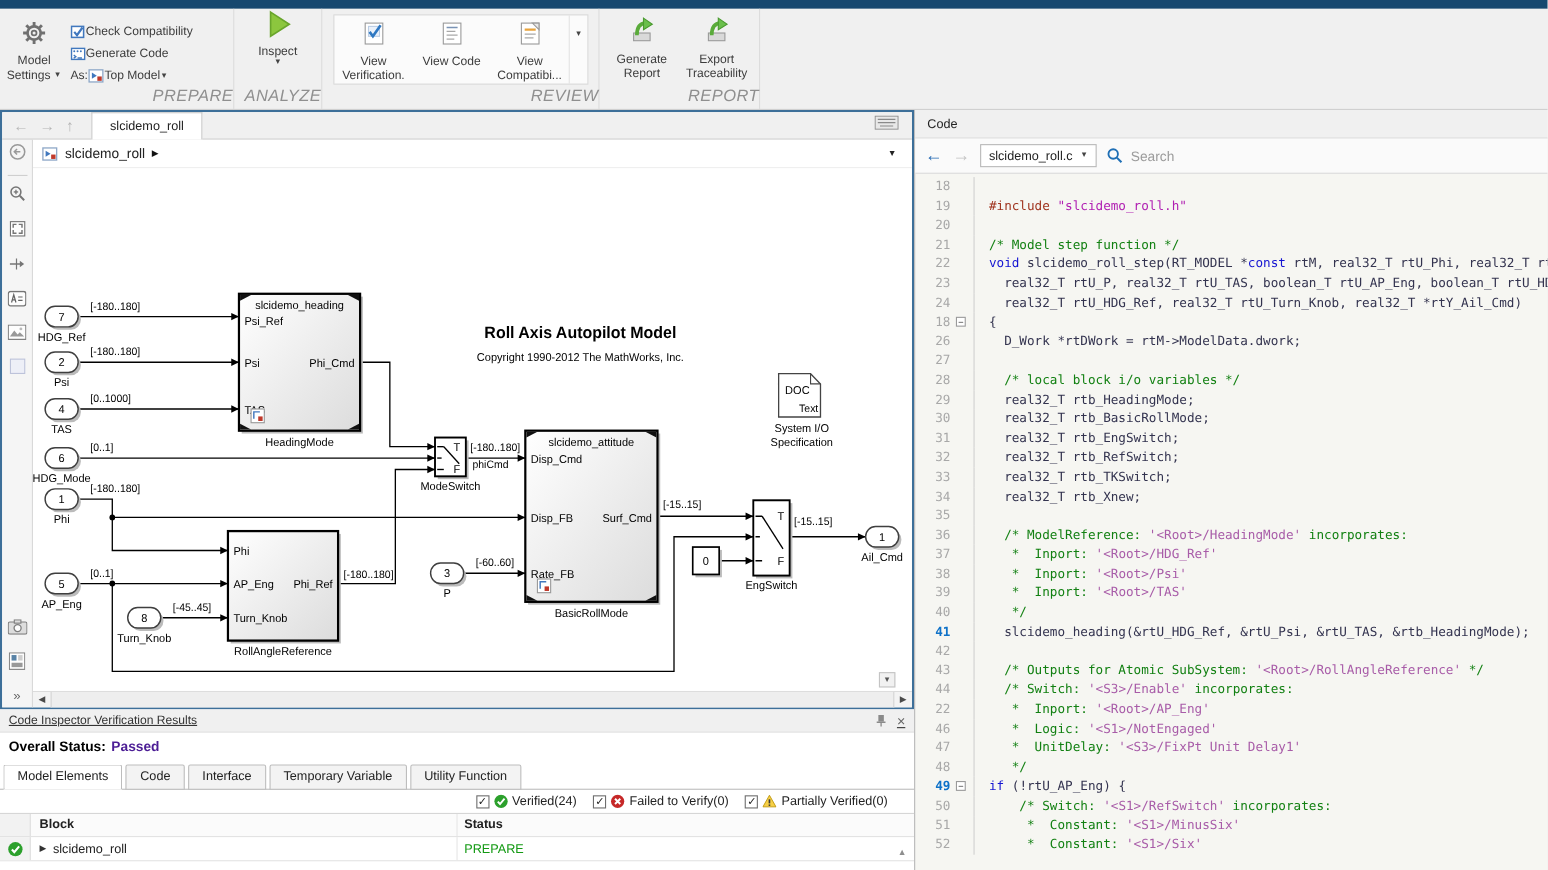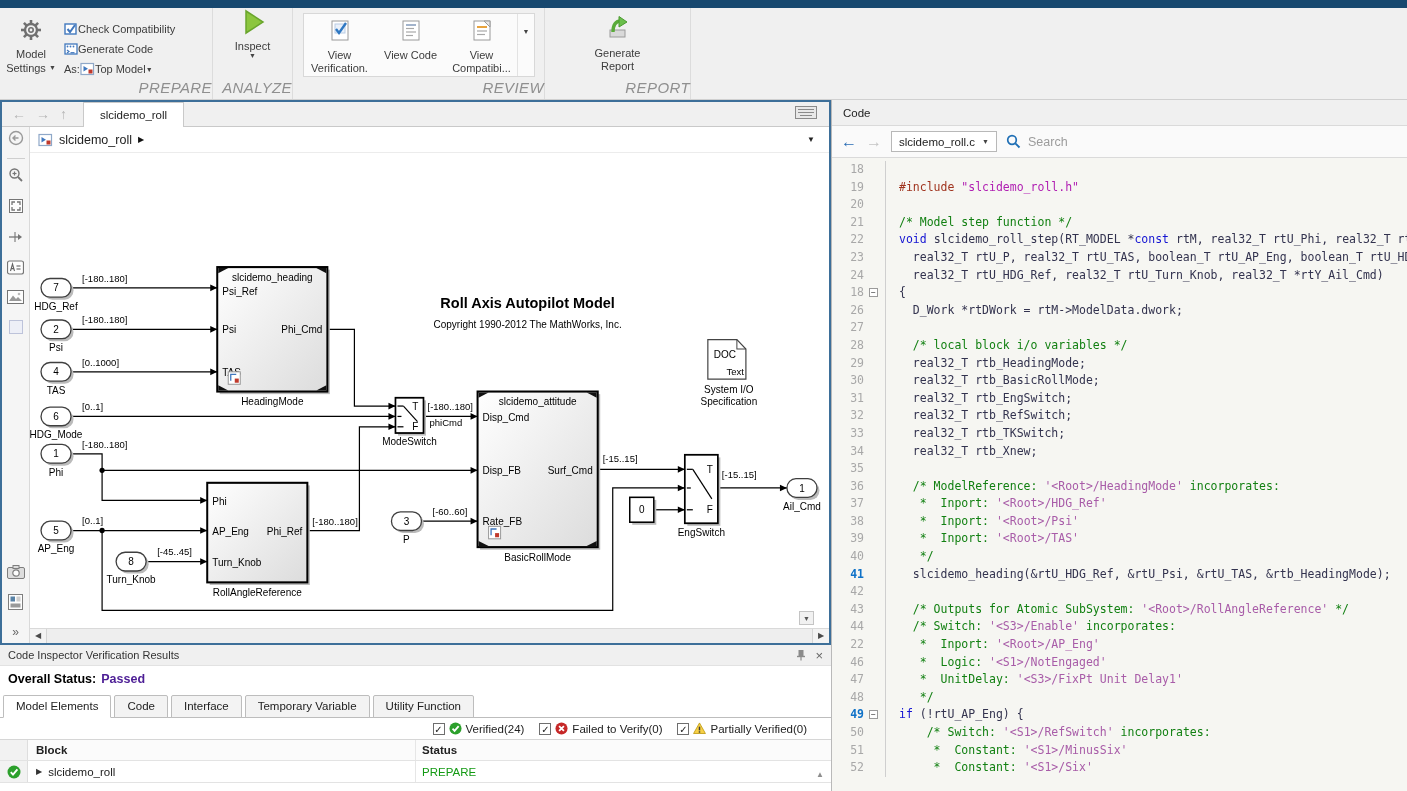--- a/index.html
+++ b/index.html
@@ -53,21 +53,21 @@
   .bc-caret { margin-left:auto; margin-right:14px; font-size:8px; color:#222; cursor:pointer; }
   .canvas { flex:1; position:relative; background:#fff; overflow:hidden; }
   .canvas svg.diagram { position:absolute; inset:0; width:100%; height:100%; }
   .vscroll-btn { position:absolute; right:15px; bottom:3px; width:15px; height:14px; border:1px solid #c4c4c4; background:#f1f1f1; font-size:7px; color:#555; text-align:center; line-height:13px; cursor:pointer; }
   .hscroll { height:15px; background:#f3f3f3; border-top:1px solid #d9d9d9; display:flex; align-items:stretch; flex:none; }
   .hs-btn { width:16px; font-size:8px; color:#4a4a4a; text-align:center; line-height:14px; cursor:pointer; }
   .hs-track { flex:1; background:#eeeeee; border-left:1px solid #d5d5d5; border-right:1px solid #d5d5d5; cursor:pointer; }
 
   
   .results { flex:1; background:#fff; display:flex; flex-direction:column; font-size:11.5px; color:#222; min-height:0; }
-  .res-header { height:21px; background:#f0f0f0; border-bottom:1px solid #e2e2e2; display:flex; align-items:center; padding:0 8px; font-size:11px; color:#333; flex:none; }
+  .res-header { height:21px; background:#f0f0f0; border-bottom:1px solid #e2e2e2; display:flex; align-items:center; padding:0 8px; font-size:11px; color:#333; flex:none;text-decoration:underline; }
   .res-hicons { margin-left:auto; display:flex; align-items:center; gap:9px; }
   .close-x { font-size:13px; color:#666; cursor:pointer; line-height:1; }
   .res-status { height:25px; display:flex; align-items:center; padding-left:8px; font-weight:bold; font-size:12.5px; color:#000; flex:none; }
   .passed { color:#4c1d95; margin-left:5px; }
   .res-tabs { height:27px; display:flex; align-items:flex-end; padding-left:3px; border-bottom:1px solid #bdbdbd; flex:none; }
   .rtab { height:23px; line-height:21px; padding:0 12px; border:1px solid #bdbdbd; background:#f3f3f3; margin-right:3px; border-radius:2px 2px 0 0; margin-bottom:-1px; cursor:pointer; white-space:nowrap; }
   .rtab.active { background:#fff; border-bottom-color:#fff; }
   .res-filter { height:21px; display:flex; align-items:center; justify-content:flex-end; padding-right:24px; gap:5px; flex:none; }
   .fgroup { display:flex; align-items:center; gap:4px; margin-left:10px; cursor:pointer; }
   .cbox { width:12px; height:12px; border:1px solid #6e6e6e; background:#fff; font-size:10px; line-height:11px; text-align:center; color:#222; }
@@ -215,20 +215,28 @@
   </div>
 
   <div class="rgroup g-report">
     <div class="rp-btn">
       <svg width="28" height="26" viewBox="0 0 28 26">
         <rect x="6" y="15" width="15" height="7" fill="#d9d9d9" stroke="#9a9a9a"></rect>
         <path d="M9 17 Q9 6 17 6" fill="none" stroke="#5aab3a" stroke-width="3.4"></path>
         <path d="M15 1.5 L23 7 L15 12 Z" fill="#6abf4b" stroke="#4a9a2f" stroke-width="1"></path>
       </svg>
       <div class="cap">Generate Report</div>
+    </div>
+    <div class="rp-btn">
+      <svg width="28" height="26" viewBox="0 0 28 26">
+        <rect x="6" y="15" width="15" height="7" fill="#d9d9d9" stroke="#9a9a9a"></rect>
+        <path d="M9 17 Q9 6 17 6" fill="none" stroke="#5aab3a" stroke-width="3.4"></path>
+        <path d="M15 1.5 L23 7 L15 12 Z" fill="#6abf4b" stroke="#4a9a2f" stroke-width="1"></path>
+      </svg>
+      <div class="cap">Export Traceability</div>
     </div>
     <div class="glabel">REPORT</div>
   </div>
 
   <div class="rgroup filler"></div>
 </div>
 
 <div class="main">
   <div class="left-col">
 

